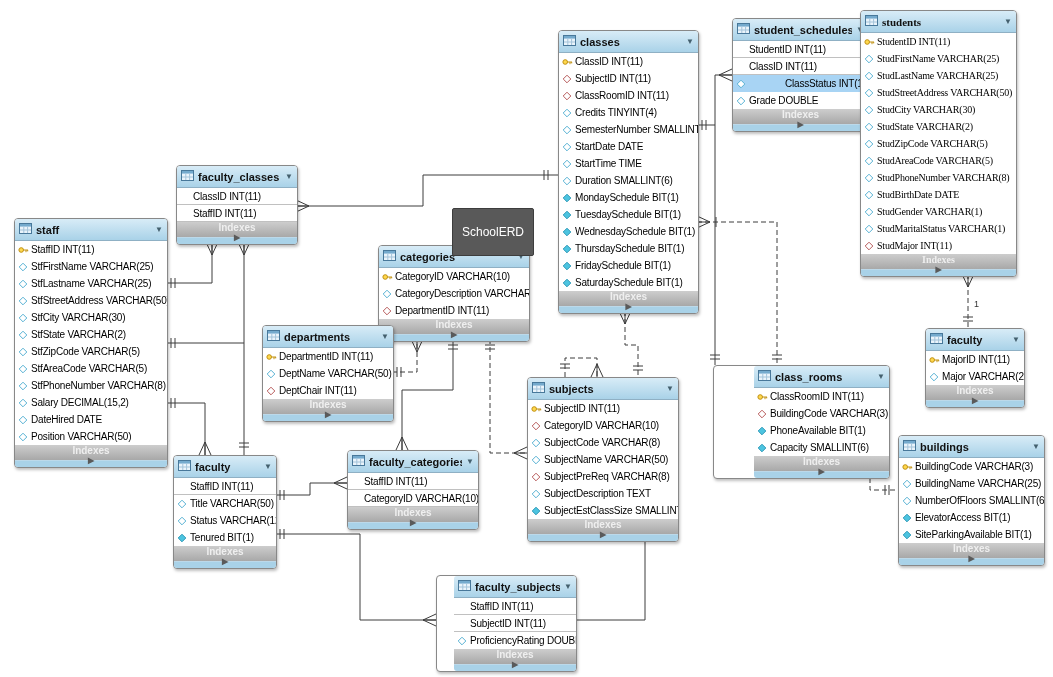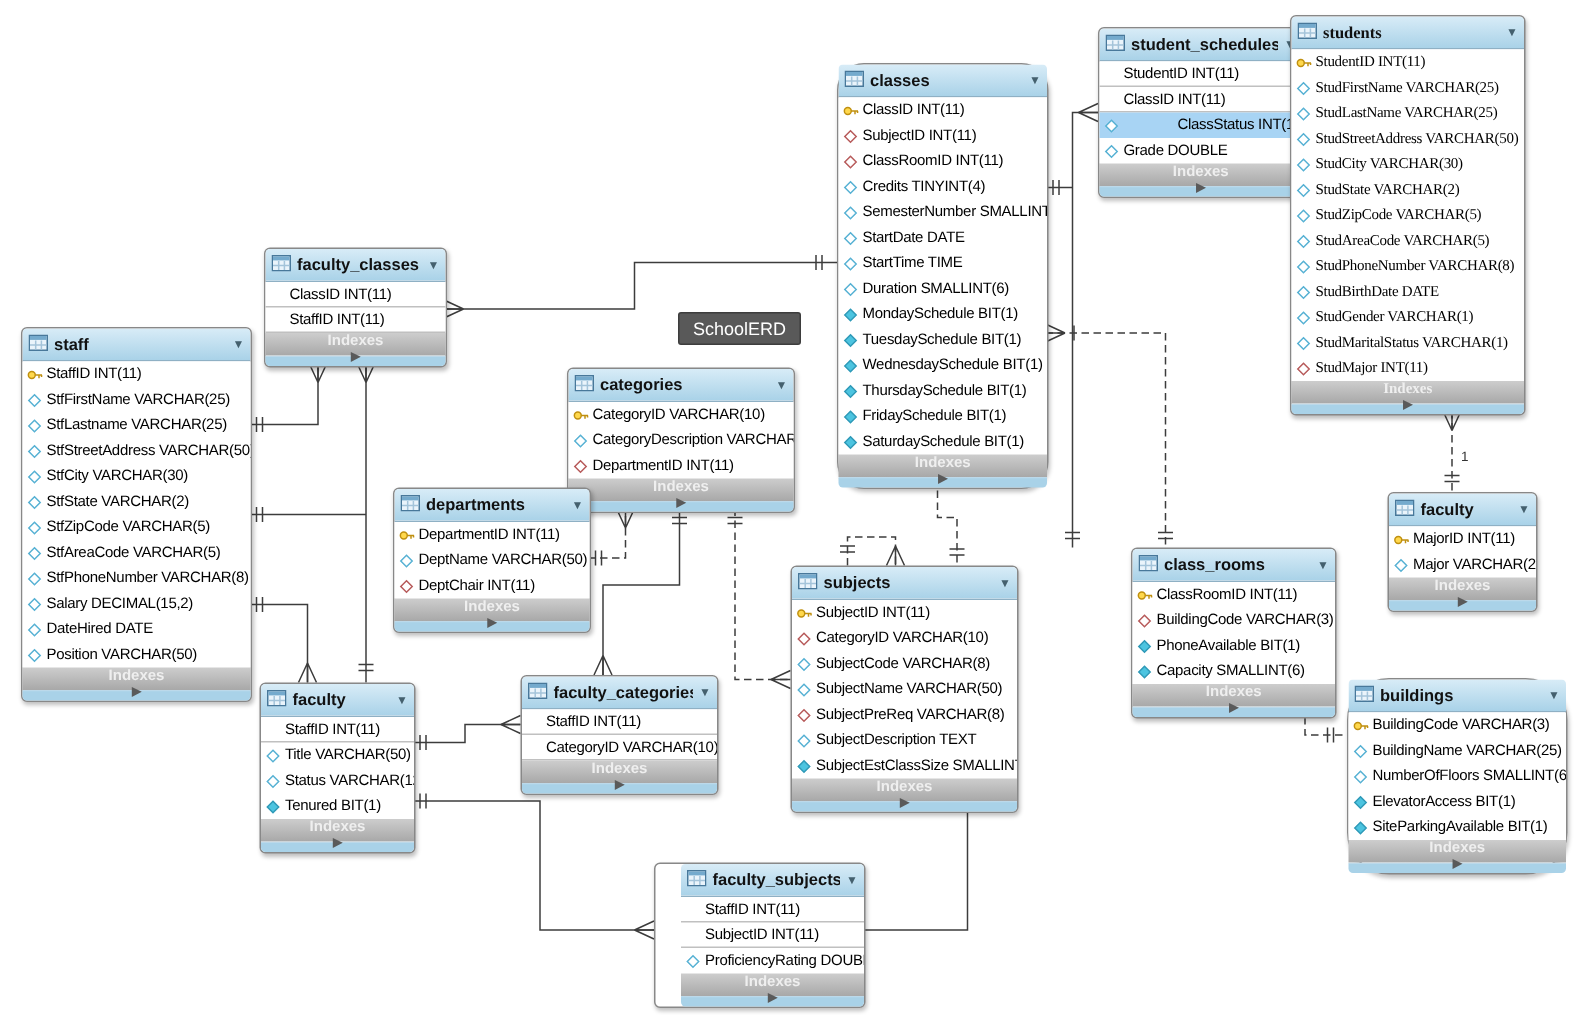--- a/index.html
+++ b/index.html
@@ -19,21 +19,21 @@
        overflow:hidden;letter-spacing:-0.2px;color:#000;}
   .row.keyrow{border-bottom:1px solid #c0c0c0;height:16px;}
   .row.sel{background:#a8d4f4;gap:36px;}
   .row .ic{width:13px;flex:0 0 13px;display:flex;align-items:center;}
   .idx{height:15px;display:flex;align-items:center;justify-content:space-between;padding:0 5px;
        background:linear-gradient(#cdcdcd,#a8a8a8);color:#efefef;font-weight:bold;
        font-size:10px;flex-direction:column;}
   .idx .arr{color:#5a5a5a;font-size:8px;}
   .bstrip{height:6px;background:#a9d2e8;border-radius:0 0 3px 3px;border-top:1px solid #bcd9ea;}
   #diagram-label{position:absolute;left:452px;top:208px;z-index:2;background:#595959;
-       border:1px solid #3d3d3d;color:#fff;font-size:12px;padding:3px 9px;border-radius:2px;}
+       border:1px solid #3d3d3d;color:#fff;font-size:12px;padding:16px 9px;border-radius:2px;}
 </style>
 </head>
 <body>
 
 <div id="canvas">
   <svg id="connector-layer" width="1053" height="677" xmlns="http://www.w3.org/2000/svg">
       <path d="M296,206 H423 V175 H558" fill="none" stroke="#3c3c3c" stroke-width="1"></path>
       <path d="M309,206 L296,200 M309,206 L296,206 M309,206 L296,212" fill="none" stroke="#3c3c3c" stroke-width="1"></path>
       <path d="M544,170 V180 M548,170 V180" fill="none" stroke="#3c3c3c" stroke-width="1"></path>
       <path d="M166,283 H212 V242" fill="none" stroke="#3c3c3c" stroke-width="1"></path>
@@ -230,21 +230,21 @@
             <span class="ic"></span>
             <span>StaffID INT(11)</span>
           </div>
         </div>
         <div class="idx">
           <span>Indexes</span>
           <span class="arr">▶</span>
         </div>
         <div class="bstrip"></div>
       </div>
-      <div class="table" style="left: 558px; top: 42px; width: 139px; border-radius: 18px;">
+      <div class="table" style="left: 558px; top: 30px; width: 139px;">
         <div class="thead">
           <span><svg width="13" height="11" viewBox="0 0 13 11">
               <rect x="0.5" y="0.5" width="12" height="10" fill="#eaf4fb" stroke="#48789a"></rect>
               <rect x="1" y="1" width="11" height="2.6" fill="#74aacd"></rect>
               <line x1="1" y1="7" x2="12" y2="7" stroke="#a4c4da"></line>
               <line x1="4.8" y1="4" x2="4.8" y2="10" stroke="#a4c4da"></line>
               <line x1="8.6" y1="4" x2="8.6" y2="10" stroke="#a4c4da"></line>
             </svg></span>
           <span class="title">classes</span>
           <span class="chev">▼</span>
@@ -811,21 +811,21 @@
             </span>
             <span>ProficiencyRating DOUBLE</span>
           </div>
         </div>
         <div class="idx">
           <span>Indexes</span>
           <span class="arr">▶</span>
         </div>
         <div class="bstrip"></div>
       </div>
-      <div class="table" style="left: 754px; top: 365px; width: 135px;">
+      <div class="table" style="left: 713px; top: 365px; width: 135px; padding-left: 40px;">
         <div class="thead">
           <span><svg width="13" height="11" viewBox="0 0 13 11">
               <rect x="0.5" y="0.5" width="12" height="10" fill="#eaf4fb" stroke="#48789a"></rect>
               <rect x="1" y="1" width="11" height="2.6" fill="#74aacd"></rect>
               <line x1="1" y1="7" x2="12" y2="7" stroke="#a4c4da"></line>
               <line x1="4.8" y1="4" x2="4.8" y2="10" stroke="#a4c4da"></line>
               <line x1="8.6" y1="4" x2="8.6" y2="10" stroke="#a4c4da"></line>
             </svg></span>
           <span class="title">class_rooms</span>
           <span class="chev">▼</span>
@@ -901,21 +901,21 @@
             </span>
             <span>Major VARCHAR(20)</span>
           </div>
         </div>
         <div class="idx">
           <span>Indexes</span>
           <span class="arr">▶</span>
         </div>
         <div class="bstrip"></div>
       </div>
-      <div class="table" style="left: 898px; top: 452px; width: 145px; border-radius: 28px;">
+      <div class="table" style="left: 898px; top: 435px; width: 145px;">
         <div class="thead">
           <span><svg width="13" height="11" viewBox="0 0 13 11">
               <rect x="0.5" y="0.5" width="12" height="10" fill="#eaf4fb" stroke="#48789a"></rect>
               <rect x="1" y="1" width="11" height="2.6" fill="#74aacd"></rect>
               <line x1="1" y1="7" x2="12" y2="7" stroke="#a4c4da"></line>
               <line x1="4.8" y1="4" x2="4.8" y2="10" stroke="#a4c4da"></line>
               <line x1="8.6" y1="4" x2="8.6" y2="10" stroke="#a4c4da"></line>
             </svg></span>
           <span class="title">buildings</span>
           <span class="chev">▼</span>

